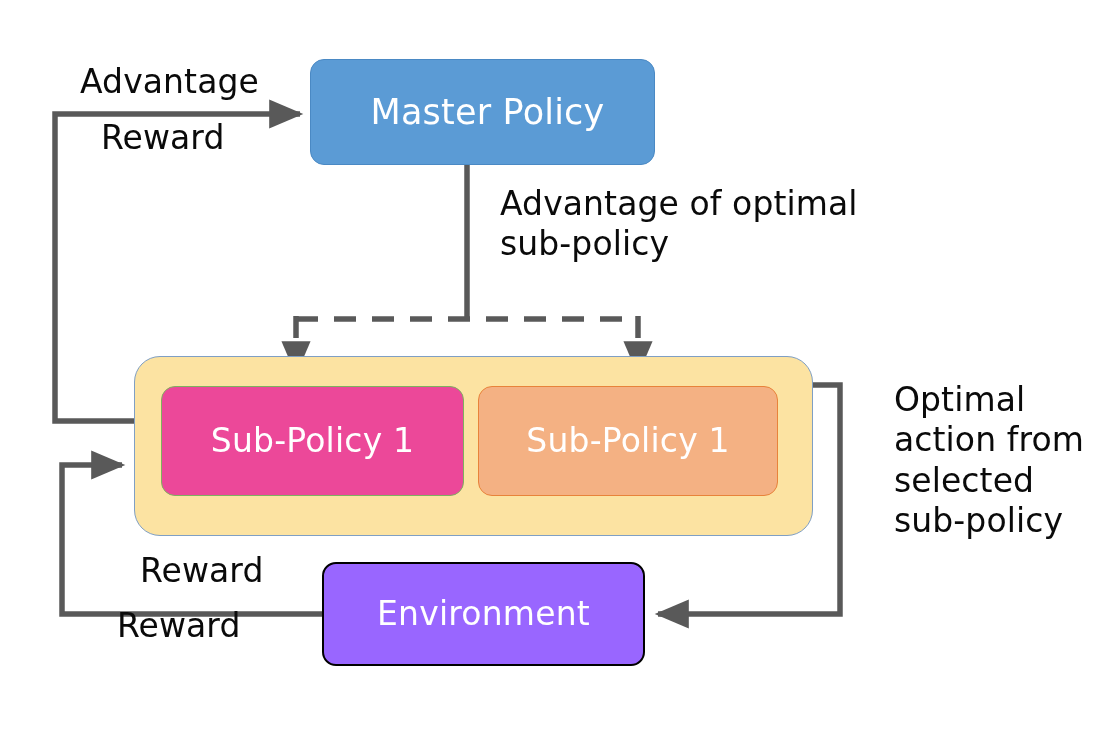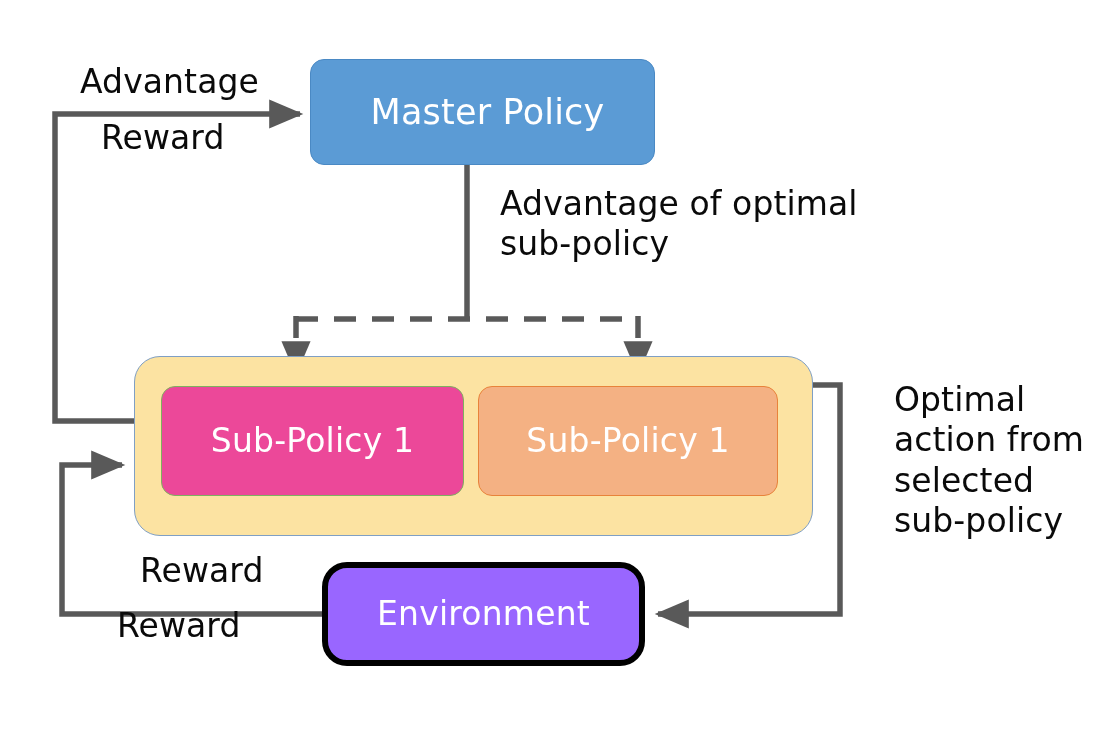--- a/index.html
+++ b/index.html
@@ -78,22 +78,22 @@
     border: 1.6px solid #E8833A;
     border-radius: 14px;
     font-size: 33px;
   }
   #node-environment {
     left: 322px;
     top: 562px;
     width: 323px;
     height: 104px;
     background: #9966FF;
-    border: 6px solid #000000;
-    border-radius: 25px;
+    border: 2px solid #000000;
+    border-radius: 14px;
     font-size: 33px;
   }
   .edge-label {
     position: absolute;
     color: #0a0a0a;
     font-size: 33px;
     line-height: 1.22;
     white-space: pre-line;
     letter-spacing: 0.1px;
   }

